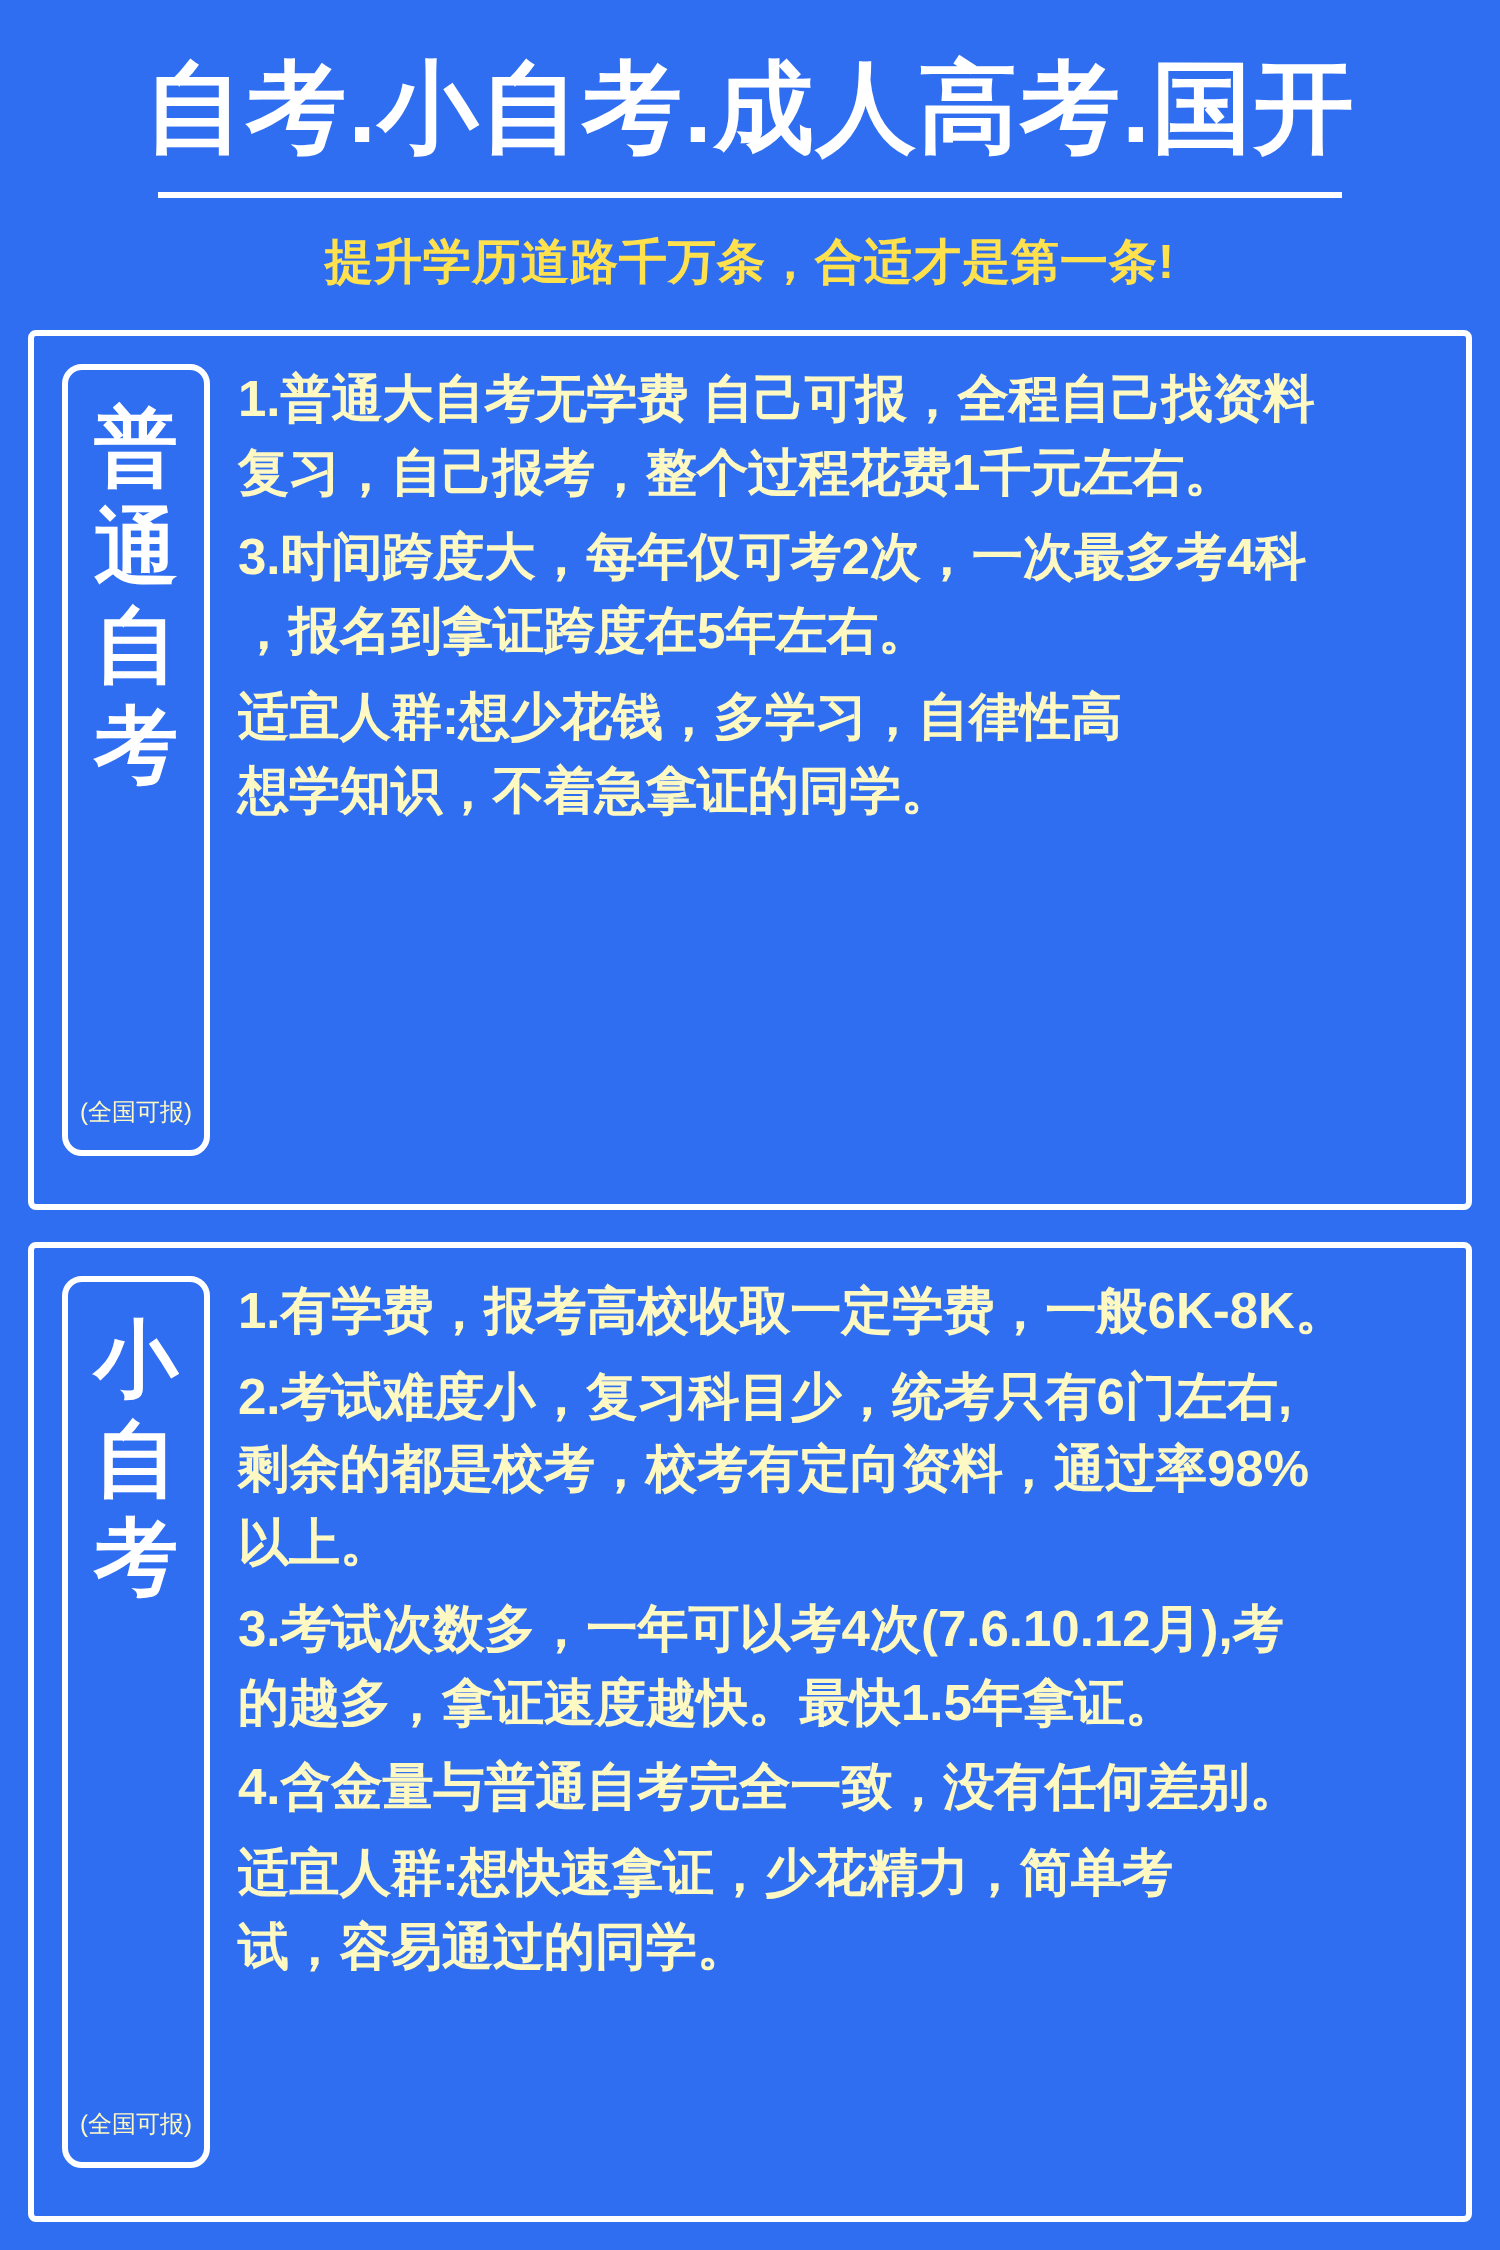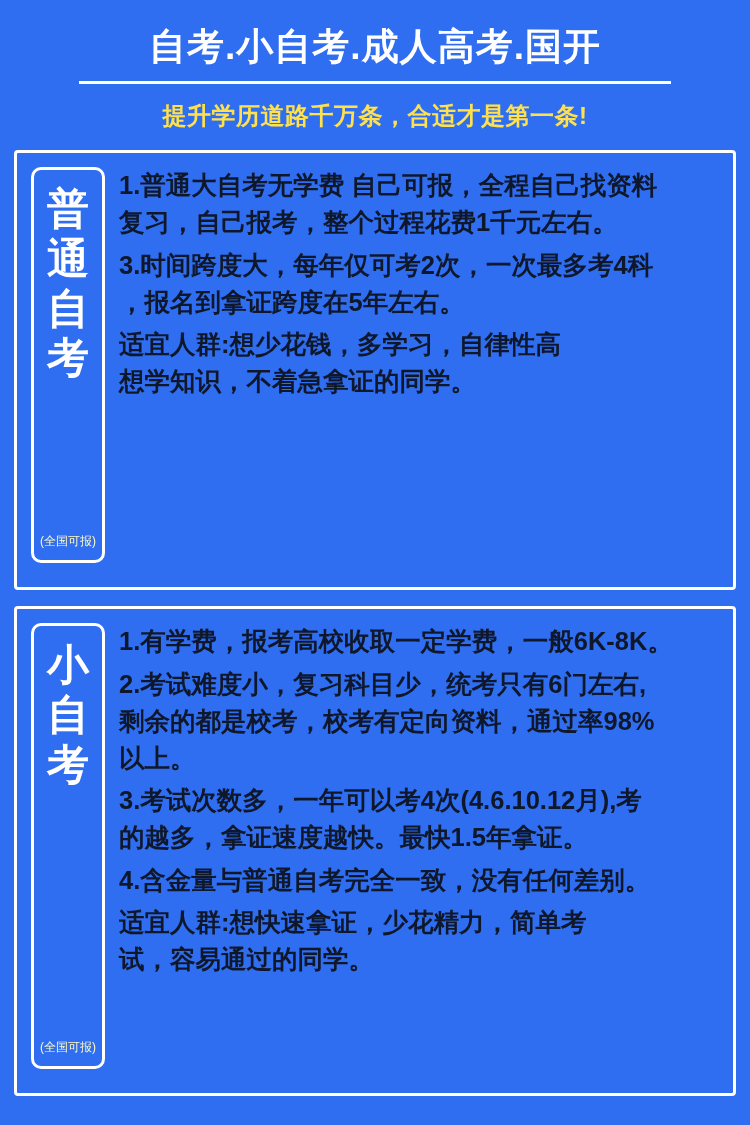--- a/index.html
+++ b/index.html
@@ -22,21 +22,21 @@
     box-sizing: border-box;
     padding: 0 14px;
   }
 
   
   .header {
     padding-top: 26px;
     text-align: center;
   }
   .main-title {
-    font-size: 37px;
+    font-size: 50px;
     font-weight: bold;
     letter-spacing: 1px;
     line-height: 1.12;
     color: #ffffff;
     white-space: nowrap;
   }
   .title-rule {
     width: 592px;
     height: 3px;
     background: #ffffff;
@@ -102,21 +102,21 @@
 
   
   .body-block {
     flex: 1 1 auto;
     min-width: 0;
   }
   .line {
     font-size: 25.5px;
     font-weight: bold;
     line-height: 1.44;
-    color: #0f172a;
+    color: #fef9c3;
     letter-spacing: 0px;
   }
   .line + .line { margin-top: 2px; }
   .line.tight { margin-top: 0; }
   .para { margin-bottom: 6px; }
   .para:last-child { margin-bottom: 0; }
 </style>
 </head>
 <body>
 
@@ -166,21 +166,21 @@
     <div class="body-block">
       <div class="para">
         <div class="line">1.有学费，报考高校收取一定学费，一般6K-8K。</div>
       </div>
       <div class="para">
         <div class="line">2.考试难度小，复习科目少，统考只有6门左右,</div>
         <div class="line tight">剩余的都是校考，校考有定向资料，通过率98%</div>
         <div class="line tight">以上。</div>
       </div>
       <div class="para">
-        <div class="line">3.考试次数多，一年可以考4次(4.6.10.12月),考</div>
+        <div class="line">3.考试次数多，一年可以考4次(7.6.10.12月),考</div>
         <div class="line tight">的越多，拿证速度越快。最快1.5年拿证。</div>
       </div>
       <div class="para">
         <div class="line">4.含金量与普通自考完全一致，没有任何差别。</div>
       </div>
       <div class="para">
         <div class="line">适宜人群:想快速拿证，少花精力，简单考</div>
         <div class="line tight">试，容易通过的同学。</div>
       </div>
     </div>

